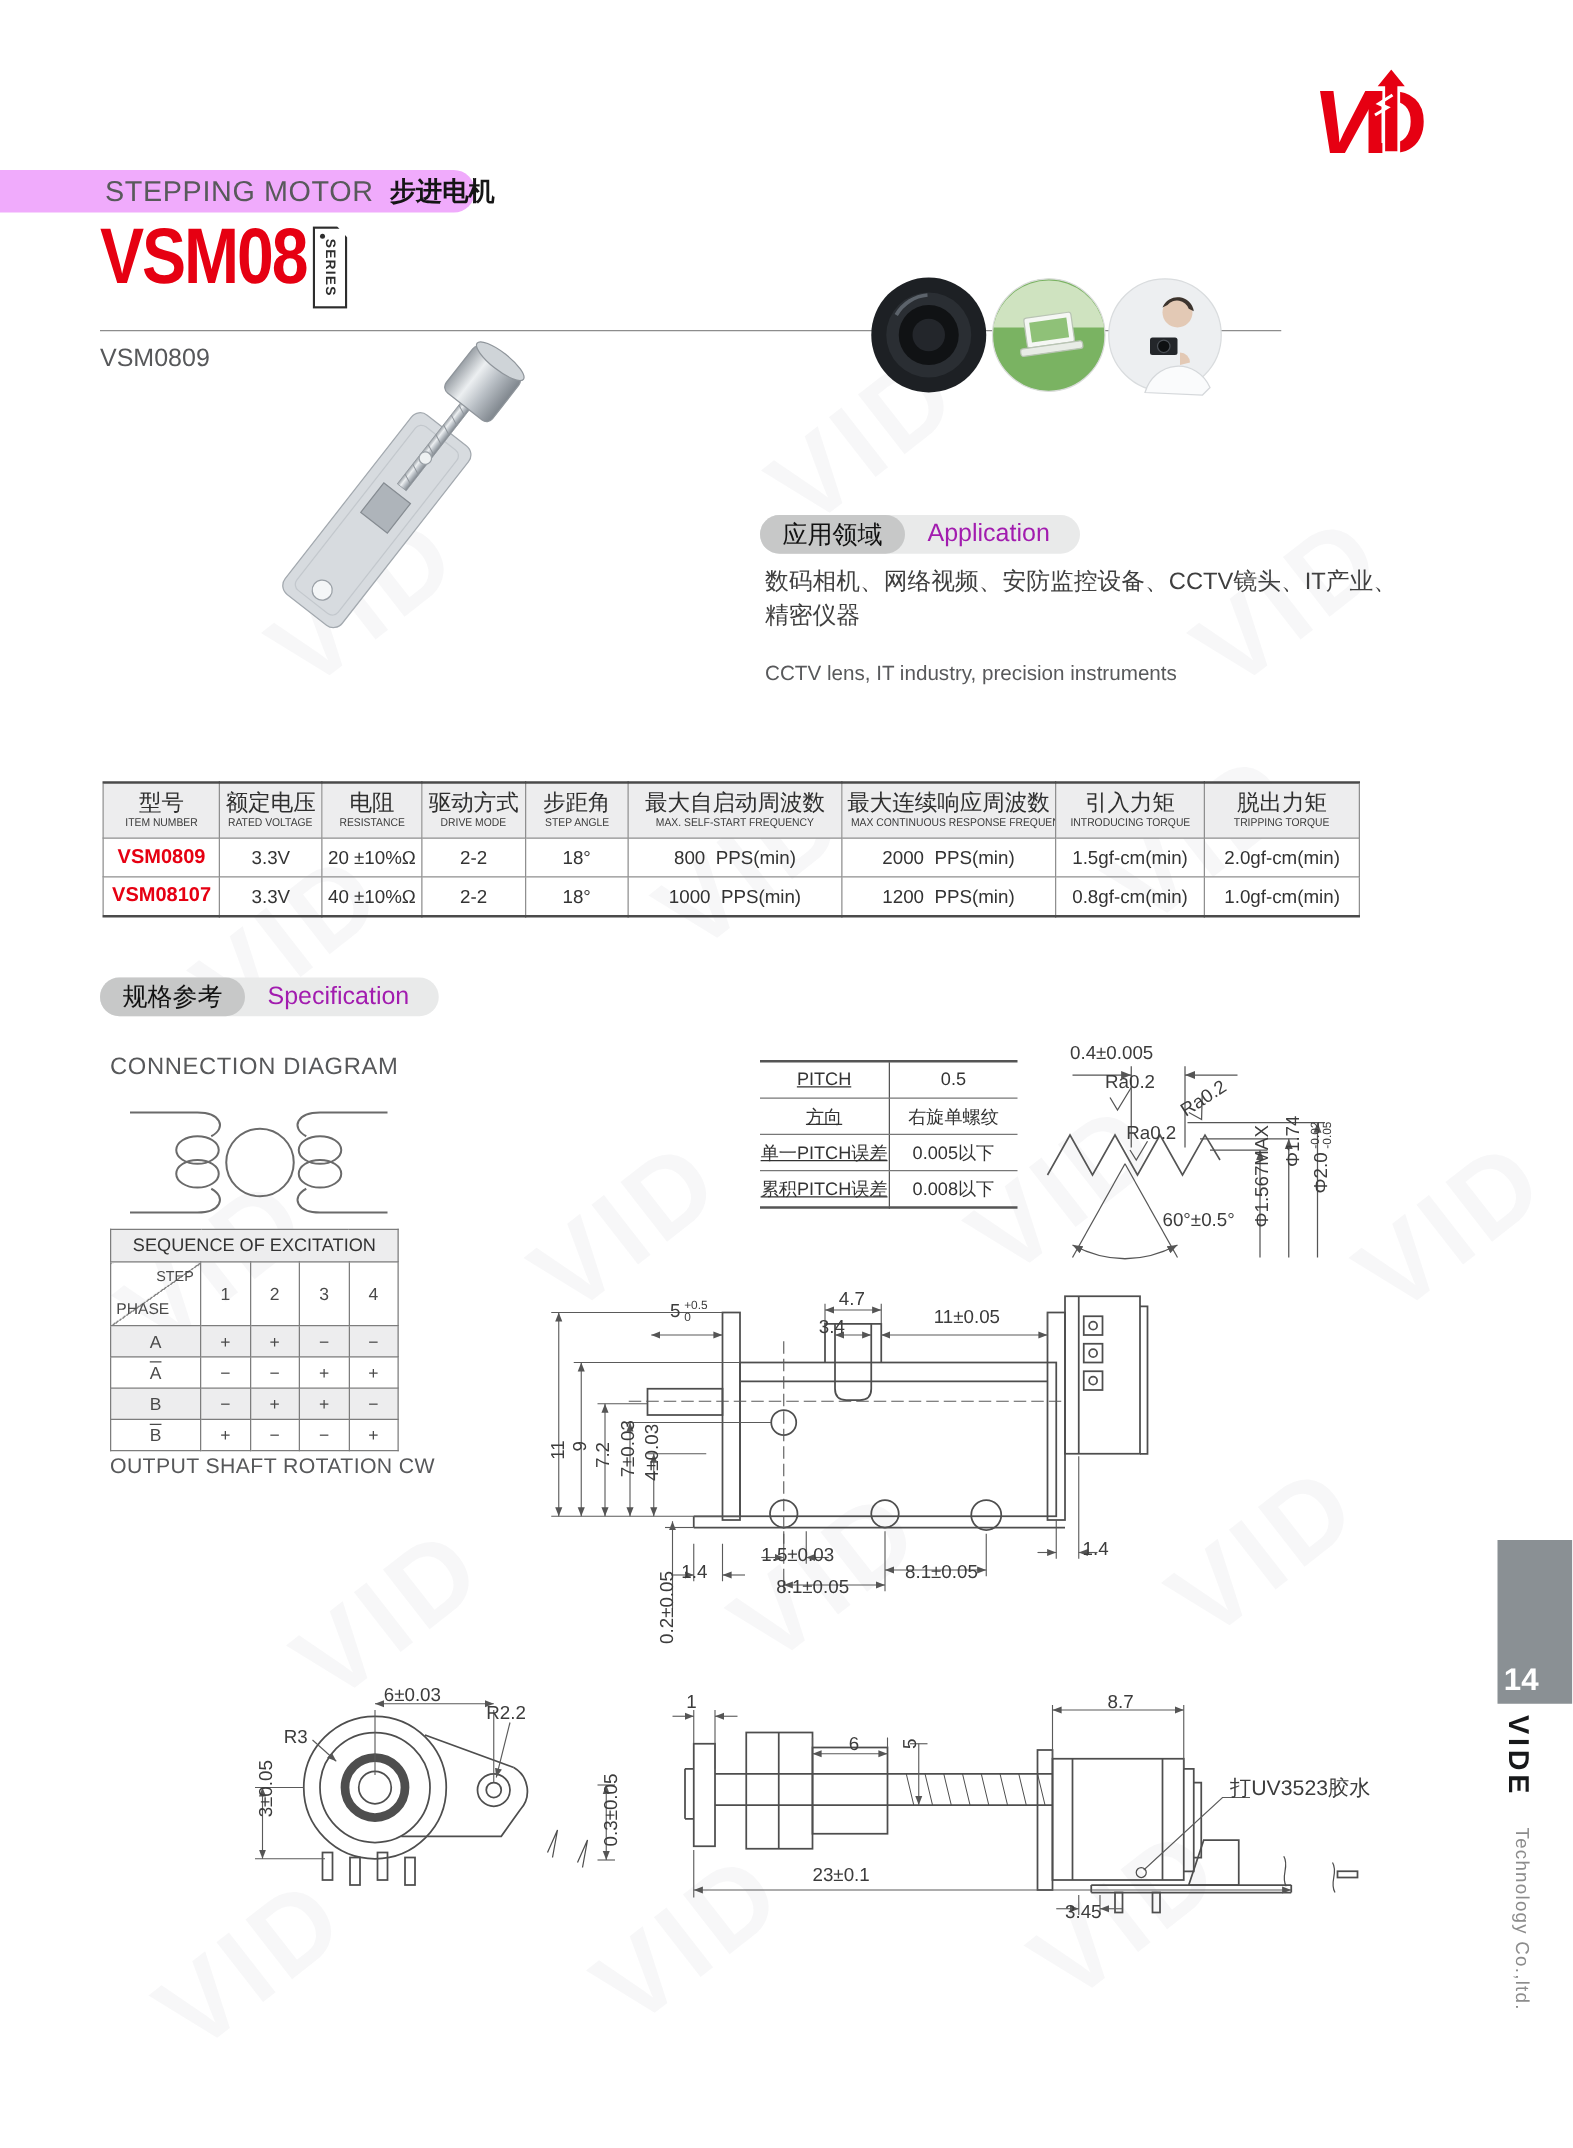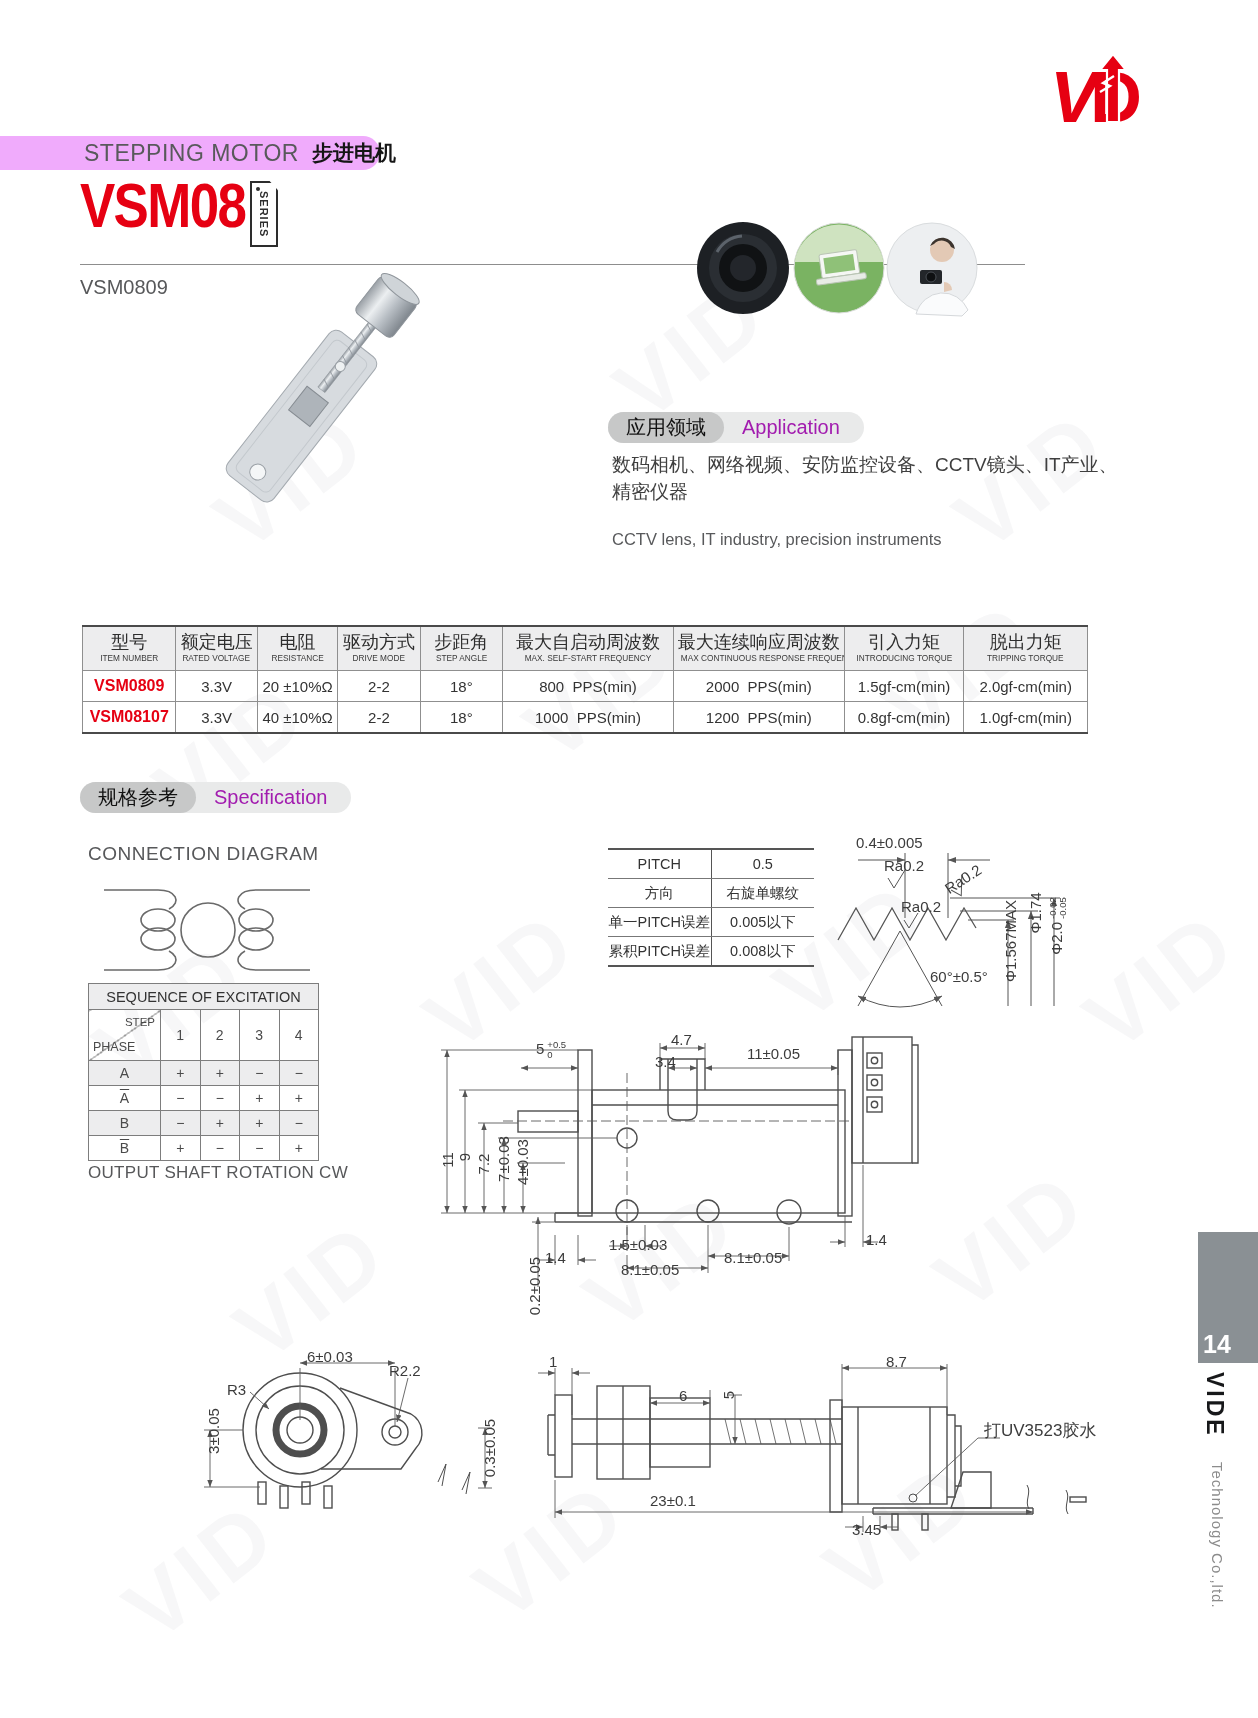--- a/index.html
+++ b/index.html
@@ -47,21 +47,21 @@
              transparent 49.4%, #7d7d7d 49.4%, #7d7d7d 50.6%, transparent 50.6%);text-align:center;}
   .exc .diag .step{position:absolute;top:6px;right:5px;font-size:11.5px;color:#4a4a4a;}
   .exc .diag .phase{position:absolute;bottom:6px;left:4px;font-size:12.5px;color:#4a4a4a;}
   .exc .grey{background:#ededee;}
   .over{text-decoration:overline;}
   .shaft-note{position:absolute;left:88px;top:1163px;font-size:17px;color:#57585a;letter-spacing:.3px;}
   
   .pitch{position:absolute;left:608px;top:848px;width:206px;border-collapse:collapse;table-layout:fixed;
          border-top:2px solid #555;border-bottom:2px solid #555;}
   .pitch td{border-bottom:1px solid #777;text-align:center;font-size:14.5px;color:#333;height:28px;padding:0;}
-  .pitch td:first-child{border-right:1.2px solid #555;}
+  .pitch td:first-child{border-right:1.2px solid #555;text-decoration:underline;}
   
   .dim{position:absolute;font-size:15px;color:#3c3c3c;white-space:nowrap;}
   .rot90{position:absolute;font-size:15px;color:#3c3c3c;white-space:nowrap;
          transform:translate(-50%,-50%) rotate(-90deg);}
   .rotm{position:absolute;font-size:15px;color:#3c3c3c;white-space:nowrap;
          transform:translate(-50%,-50%) rotate(-33deg);}
   .tolstack{display:inline-flex;flex-direction:column;font-size:9.5px;line-height:1.05;
             vertical-align:middle;margin-left:3px;}
   
   .pagebox{position:absolute;left:1198px;top:1232px;width:60px;height:131px;background:#8a9094;}

